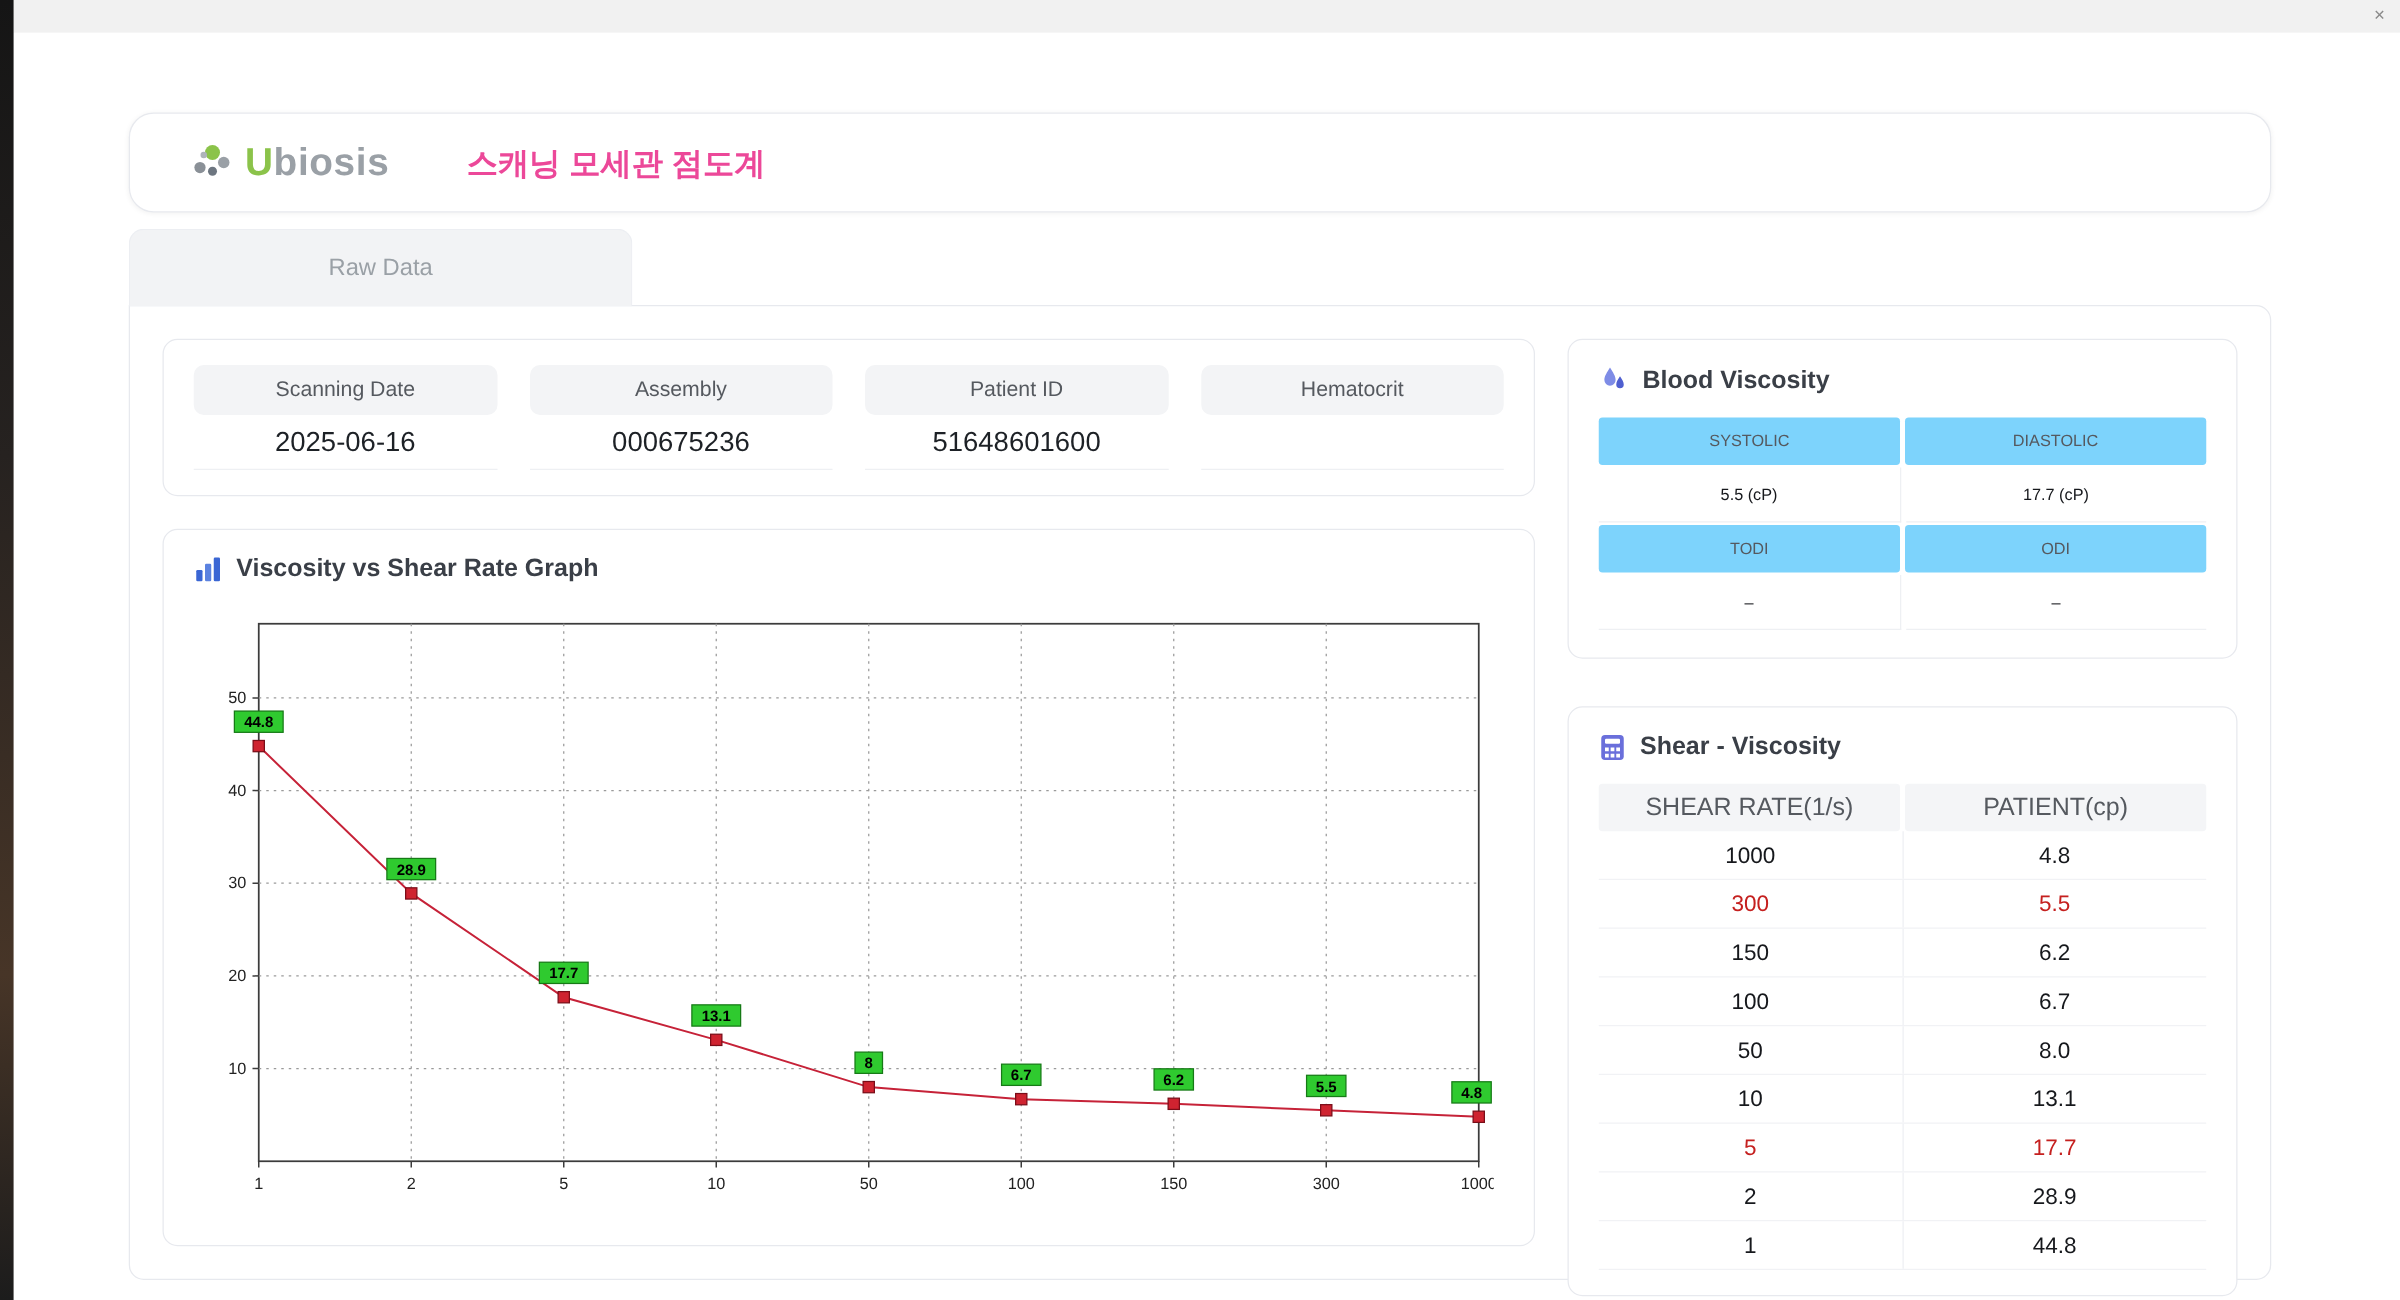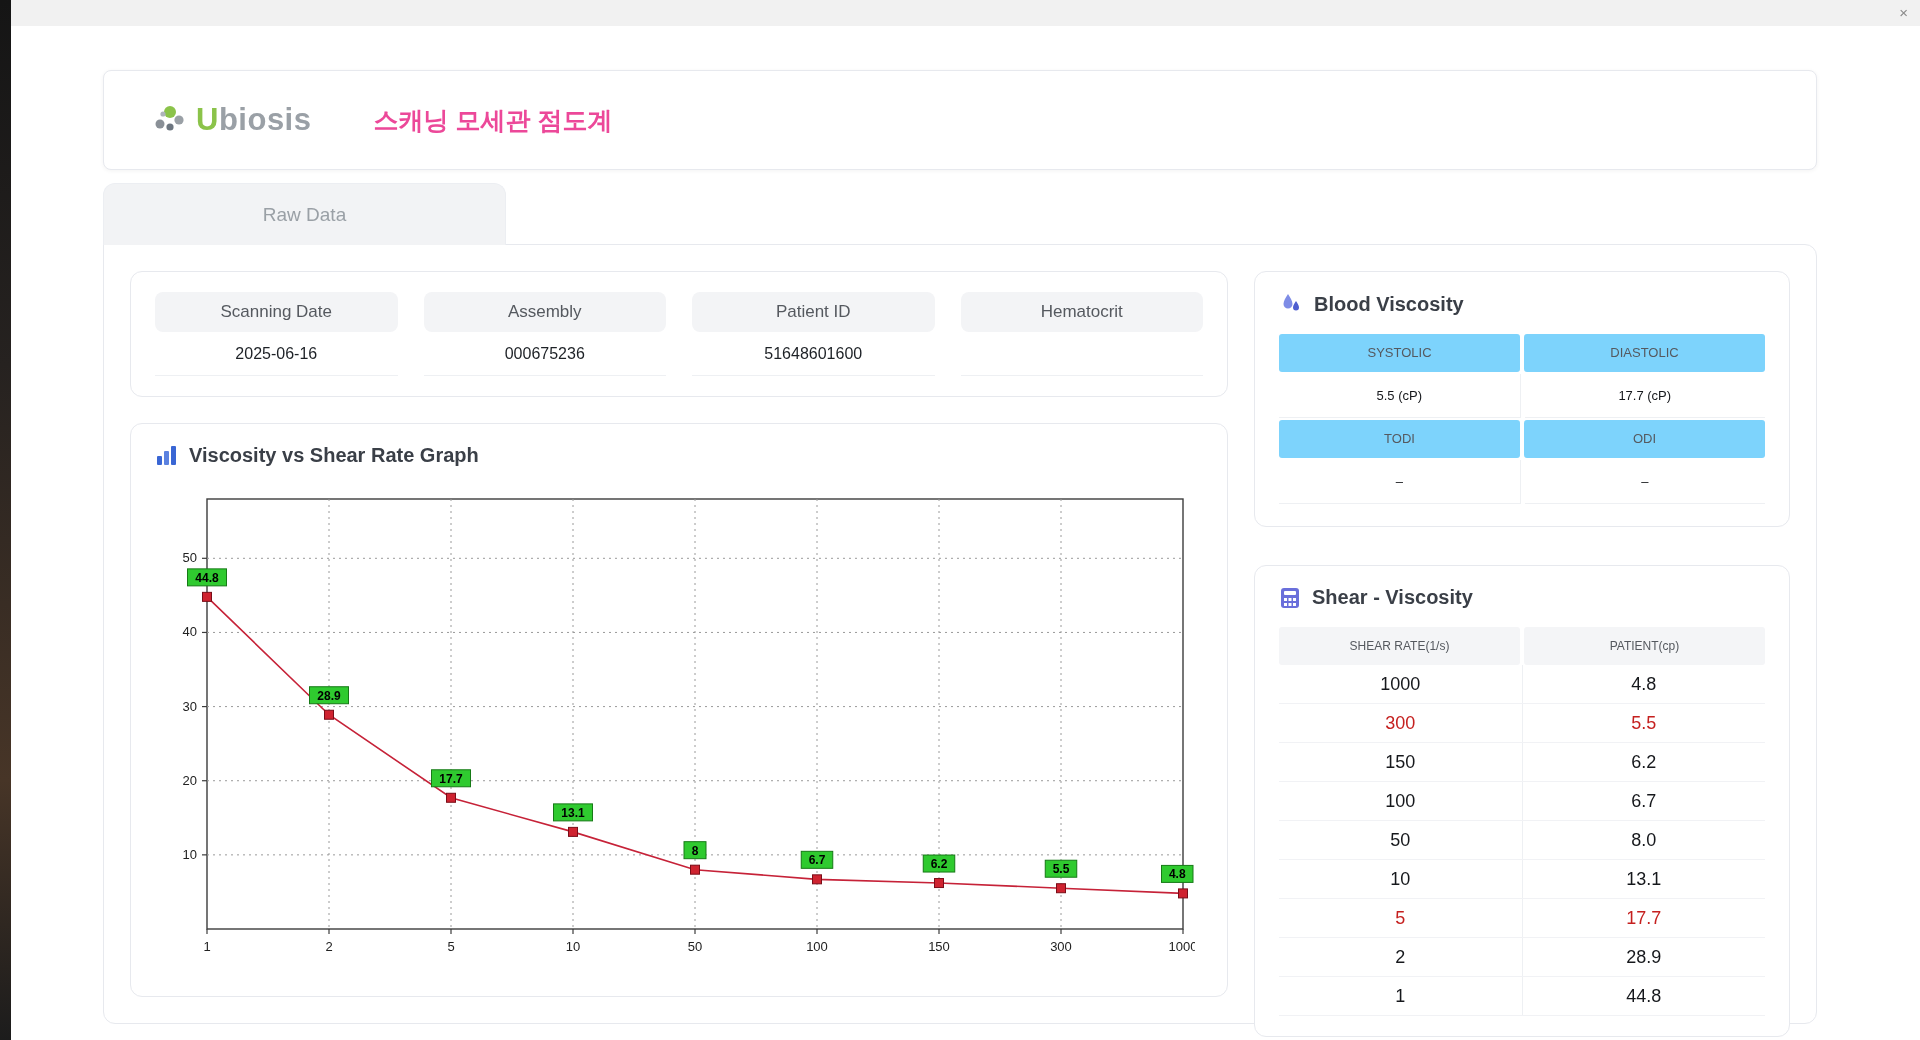--- a/index.html
+++ b/index.html
@@ -5,22 +5,22 @@
   *{box-sizing:border-box;margin:0;padding:0}
   html,body{width:1920px;height:1040px}
   body{font-family:"Liberation Sans","DejaVu Sans",sans-serif;background:#e8e8e8;position:relative;overflow:hidden}
   .left-strip{position:absolute;left:0;top:0;width:11px;height:1040px;
     background:linear-gradient(180deg,#151515 0%,#262220 35%,#473527 75%,#1c1c1c 100%)}
   .titlebar{position:absolute;left:11px;top:0;width:1909px;height:26px;background:#f1f1f1}
   .close{position:absolute;right:12px;top:3px;font-size:15px;color:#8a8a8a;cursor:pointer;line-height:20px}
   .page{position:absolute;left:11px;top:26px;width:1909px;height:1014px;background:#fff}
 
   
-  .header-card{position:absolute;left:92px;top:44px;width:1714px;height:100px;
-    border:1px solid #e7e9ee;border-radius:8px;box-shadow:0 1px 4px rgba(0,0,0,.05);
+  .header-card{position:absolute;left:92px;top:64px;width:1714px;height:80px;
+    border:1px solid #e7e9ee;border-radius:20px;box-shadow:0 1px 4px rgba(0,0,0,.05);
     display:flex;align-items:center;padding:0 46px;background:#fff}
   .logo{display:flex;align-items:center;gap:6px}
   .logo-text{font-size:31px;font-weight:bold;letter-spacing:.5px;color:#9aa0a6}
   .logo-text .u{color:#8bc34a}
   .app-title{margin-left:62px;font-size:25px;font-weight:bold;color:#ec4899}
 
   
   .tabs{position:absolute;left:92px;top:157px;width:1714px;height:62px;display:flex;gap:6px;z-index:3}
   .tab{width:403px;height:62px;display:flex;align-items:center;justify-content:center;
     font-size:19px;border-radius:12px 12px 0 0;cursor:pointer}
@@ -41,33 +41,33 @@
   
   .info-icon{display:inline-flex;width:23px;height:23px;border-radius:50%;background:#4a8fd4;
     color:#fff;font-weight:bold;font-size:15px;align-items:center;justify-content:center;font-style:italic}
   .info-icon::after{content:"i"}
 
   
   .fields{display:flex;gap:26px}
   .field{flex:1}
   .field-label{background:#f3f4f6;border-radius:8px;height:40px;line-height:40px;text-align:center;
     color:#55595f;font-size:17px}
-  .field-value{height:44px;line-height:44px;text-align:center;font-size:16px;color:#1d2126;
+  .field-value{height:44px;line-height:44px;text-align:center;font-size:22px;color:#1d2126;
     border-bottom:1px solid #eef0f3}
 
   
   .bv-row{display:flex;gap:4px;margin-bottom:2px}
   .bv-cell{flex:1;text-align:center}
   .hcell{background:#7dd3fc;height:38px;line-height:38px;color:#55595f;font-size:13px;border-radius:3px}
   .vcell{height:44px;line-height:44px;font-size:13px;color:#16181c;border-bottom:1px solid #eef0f3}
   .vcell:first-child{border-right:1px solid #eef0f3}
 
   
   .sv-head{display:flex;gap:4px}
-  .sv-hcell{flex:1;background:#f4f5f7;height:38px;line-height:38px;text-align:center;color:#55595f;font-size:12px;border-radius:3px}
+  .sv-hcell{flex:1;background:#f4f5f7;height:38px;line-height:38px;text-align:center;color:#55595f;font-size:20px;border-radius:3px}
   .sv-row{display:flex;border-bottom:1px solid #f1f2f5}
   .sv-cell{flex:1;height:38px;line-height:38px;text-align:center;font-size:18px;color:#16181c}
   .sv-cell:first-child{border-right:1px solid #eef0f3}
   .sv-row.hl .sv-cell{color:#c5201f}
 
   #chart-svg{display:block}
 </style>
 </head>
 <body>
 

